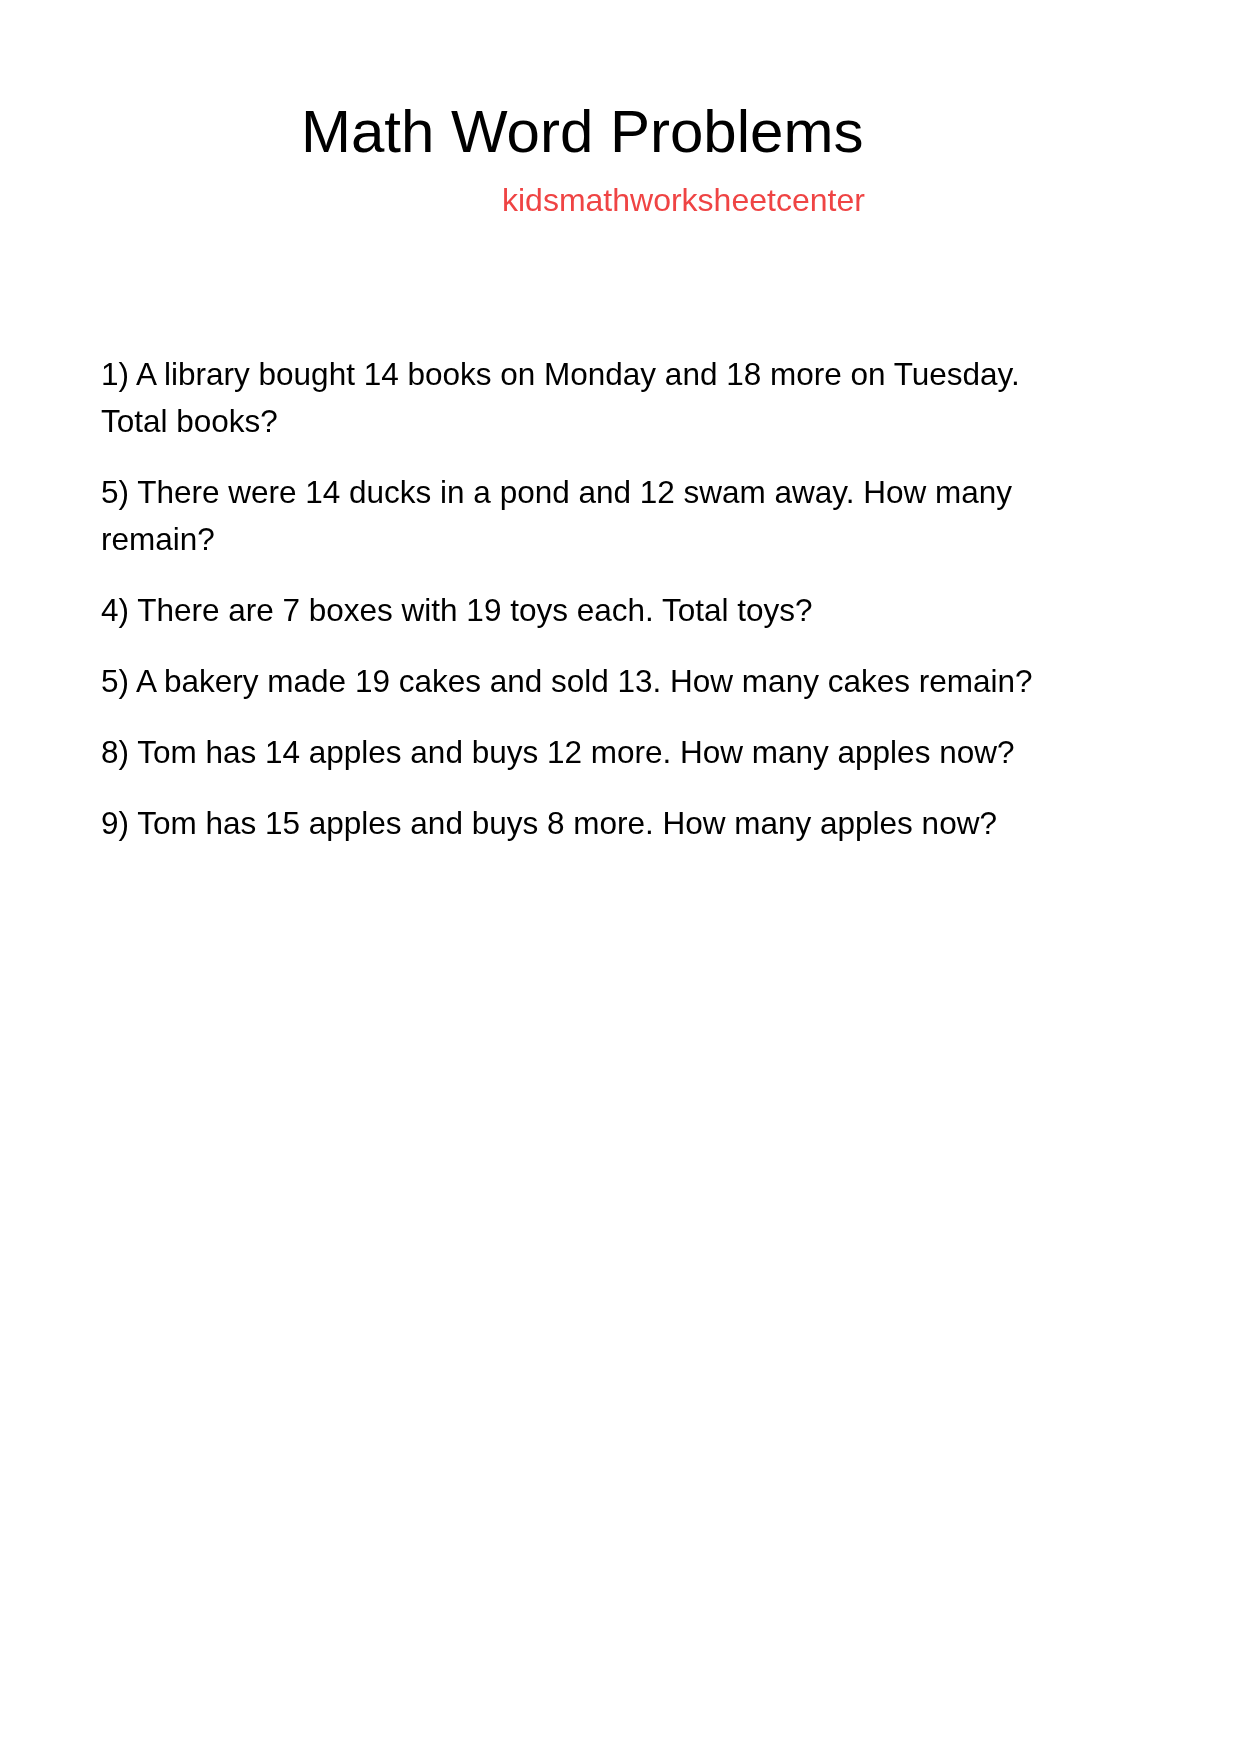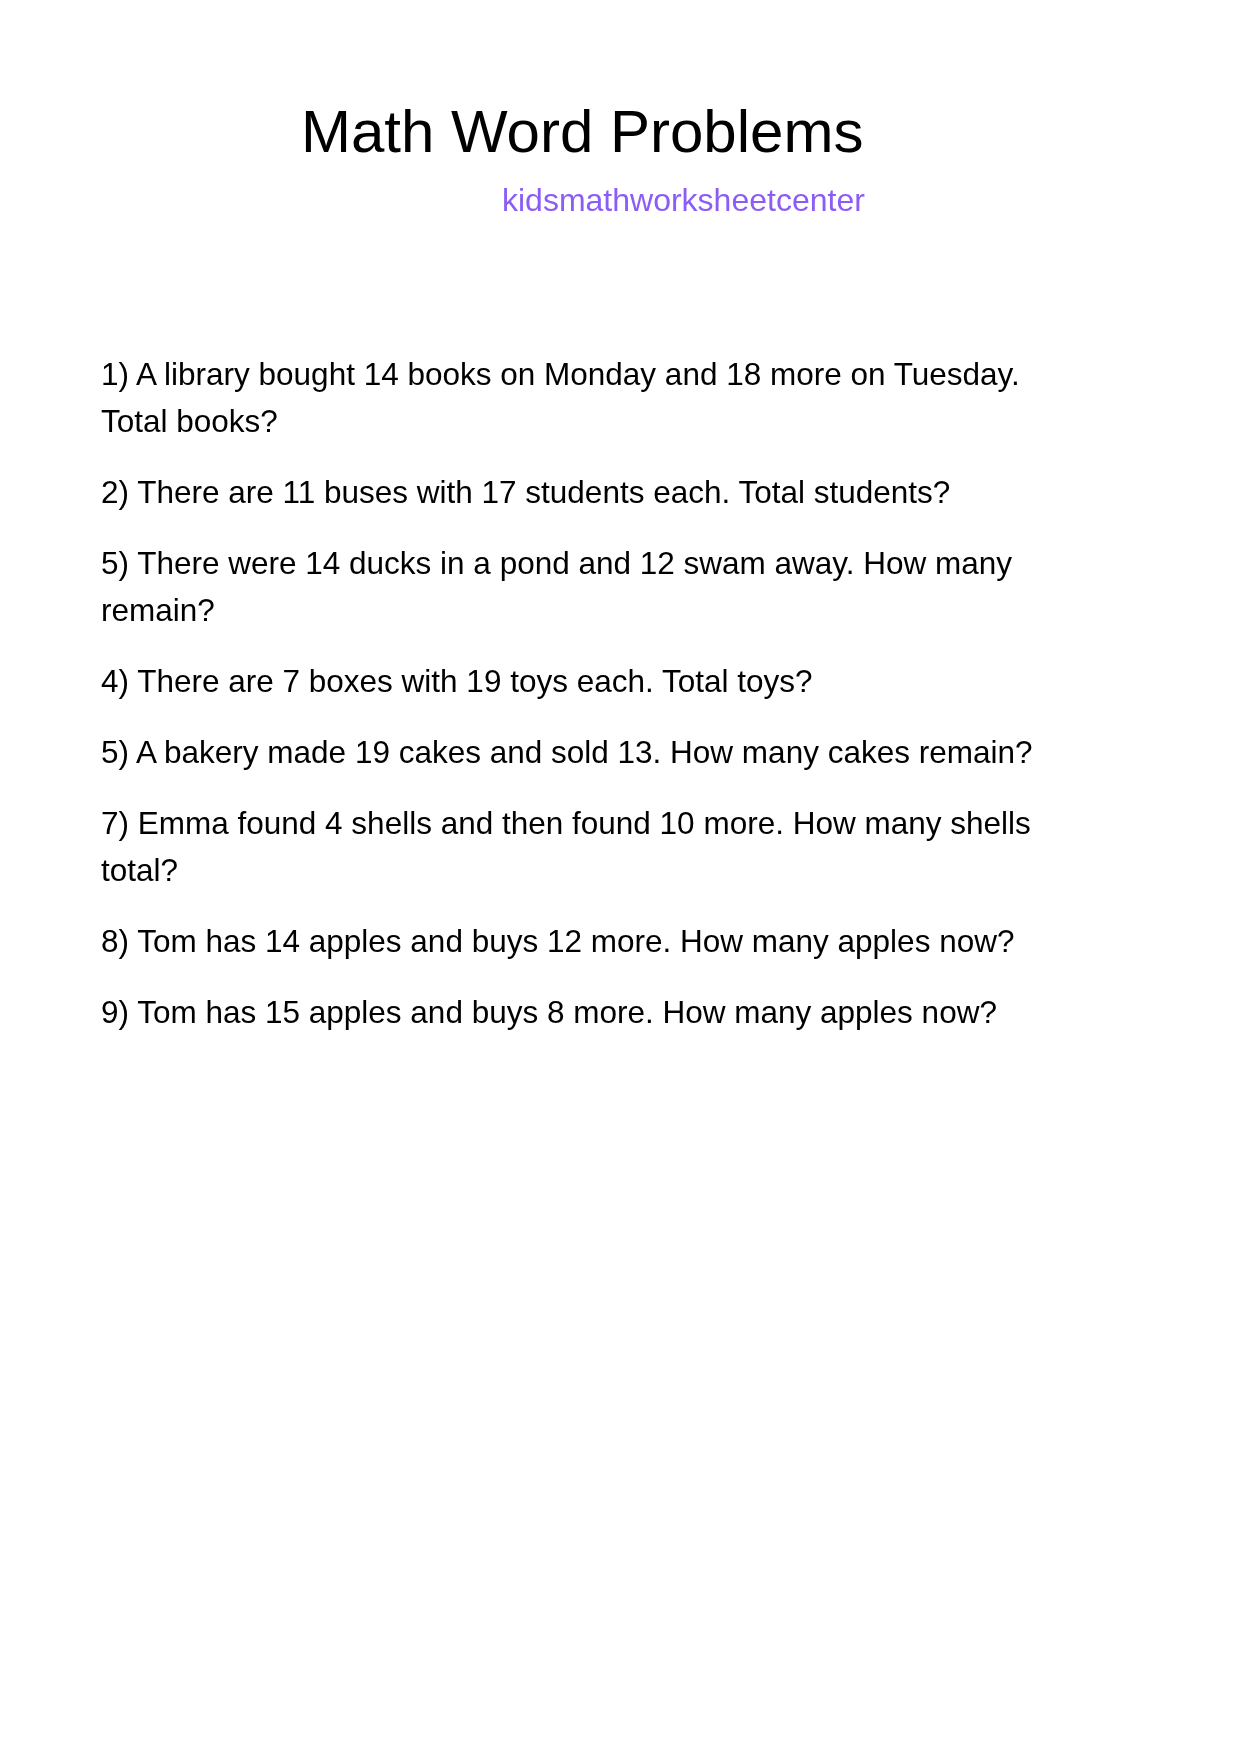--- a/index.html
+++ b/index.html
@@ -34,21 +34,21 @@
       color: #000000;
     }
     .subtitle {
       position: absolute;
       left: 502px;
       top: 180px;
       margin: 0;
       font-size: 32px;
       line-height: 40px;
       white-space: nowrap;
-      color: #8b5cf6;
+      color: #ef4444;
     }
     .problems {
       position: absolute;
       left: 101px;
       top: 351px;
       width: 1045px;
       margin: 0;
       padding: 0;
       list-style: none;
     }
@@ -63,23 +63,20 @@
 </head>
 <body>
 
 <div class="page">
   <h1 class="title">Math Word Problems</h1>
   <div class="subtitle">kidsmathworksheetcenter</div>
 
   <ol class="problems">
     <li class="problem">1) A library bought 14 books on Monday and 18 more on Tuesday.
 Total books?</li>
-    <li class="problem">2) There are 11 buses with 17 students each. Total students?</li>
     <li class="problem">5) There were 14 ducks in a pond and 12 swam away. How many
 remain?</li>
     <li class="problem">4) There are 7 boxes with 19 toys each. Total toys?</li>
     <li class="problem">5) A bakery made 19 cakes and sold 13. How many cakes remain?</li>
-    <li class="problem">7) Emma found 4 shells and then found 10 more. How many shells
-total?</li>
     <li class="problem">8) Tom has 14 apples and buys 12 more. How many apples now?</li>
     <li class="problem">9) Tom has 15 apples and buys 8 more. How many apples now?</li>
   </ol>
 </div>
 
 </body></html>

